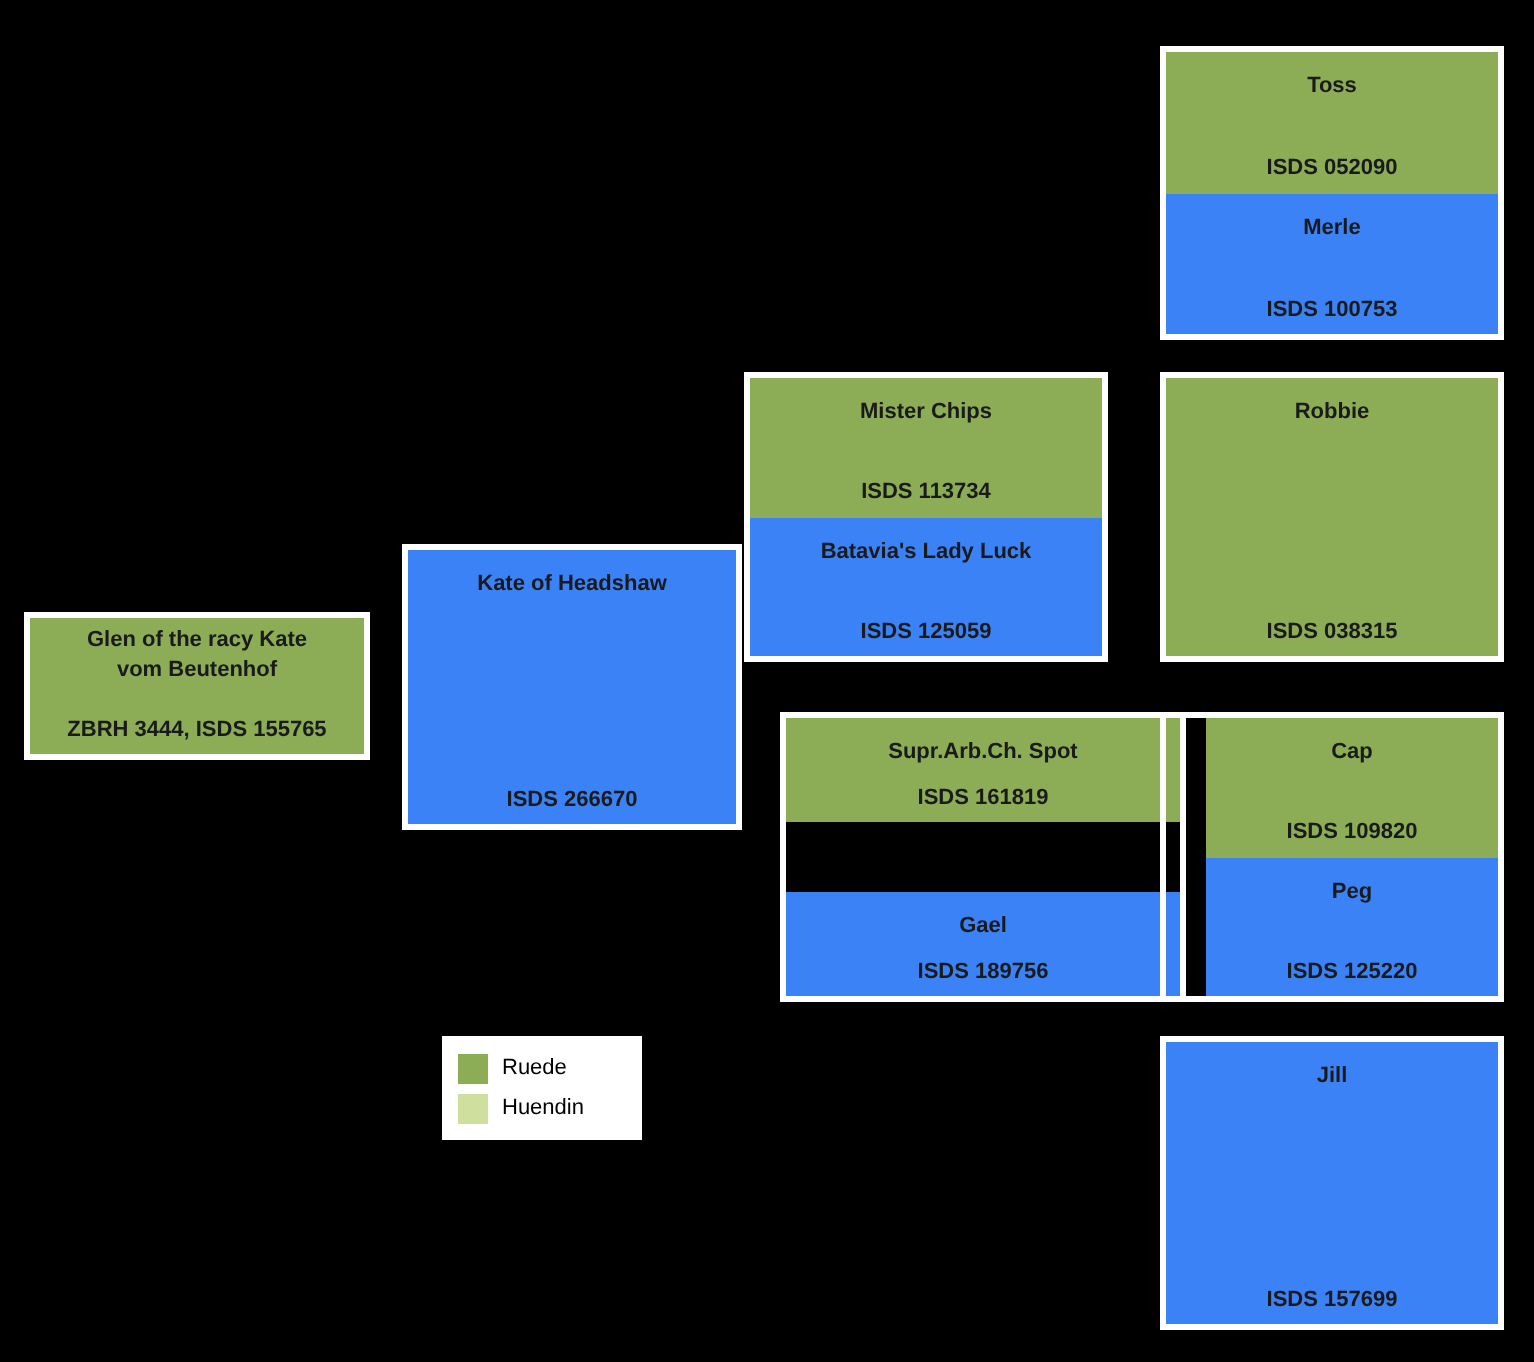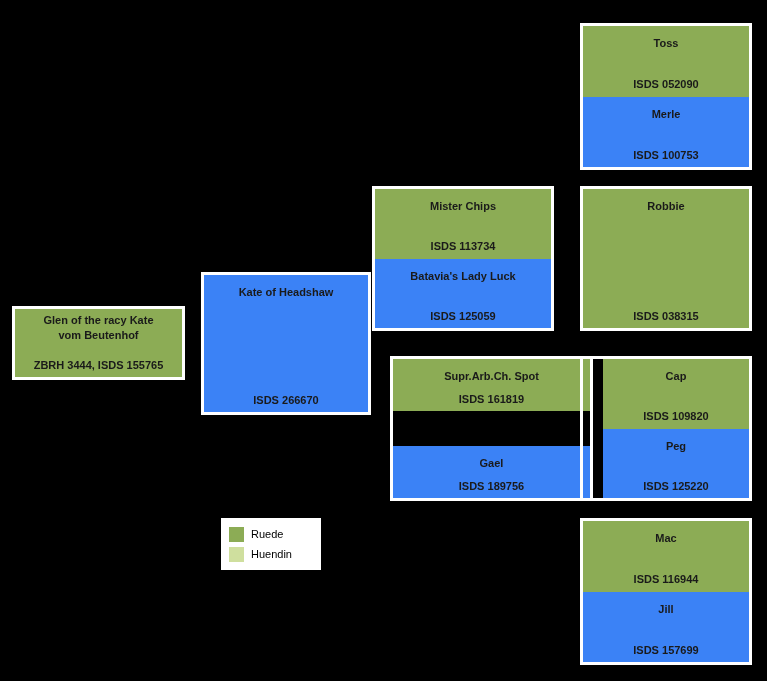--- a/index.html
+++ b/index.html
@@ -139,24 +139,20 @@
       <div class="name">Cap</div>
       <div class="reg">ISDS 109820</div>
     </div>
     <div class="cell female">
       <div class="name">Peg</div>
       <div class="reg">ISDS 125220</div>
     </div>
   </div>
 
   <div class="box" style="left:580px; top:518px; width:172px; height:147px;">
-    <div class="cell male">
-      <div class="name">Mac</div>
-      <div class="reg">ISDS 116944</div>
-    </div>
     <div class="cell female">
       <div class="name">Jill</div>
       <div class="reg">ISDS 157699</div>
     </div>
   </div>
 
   <div class="legend">
     <div class="legend-row">
       <span class="swatch male-swatch"></span>
       <span>Ruede</span>

